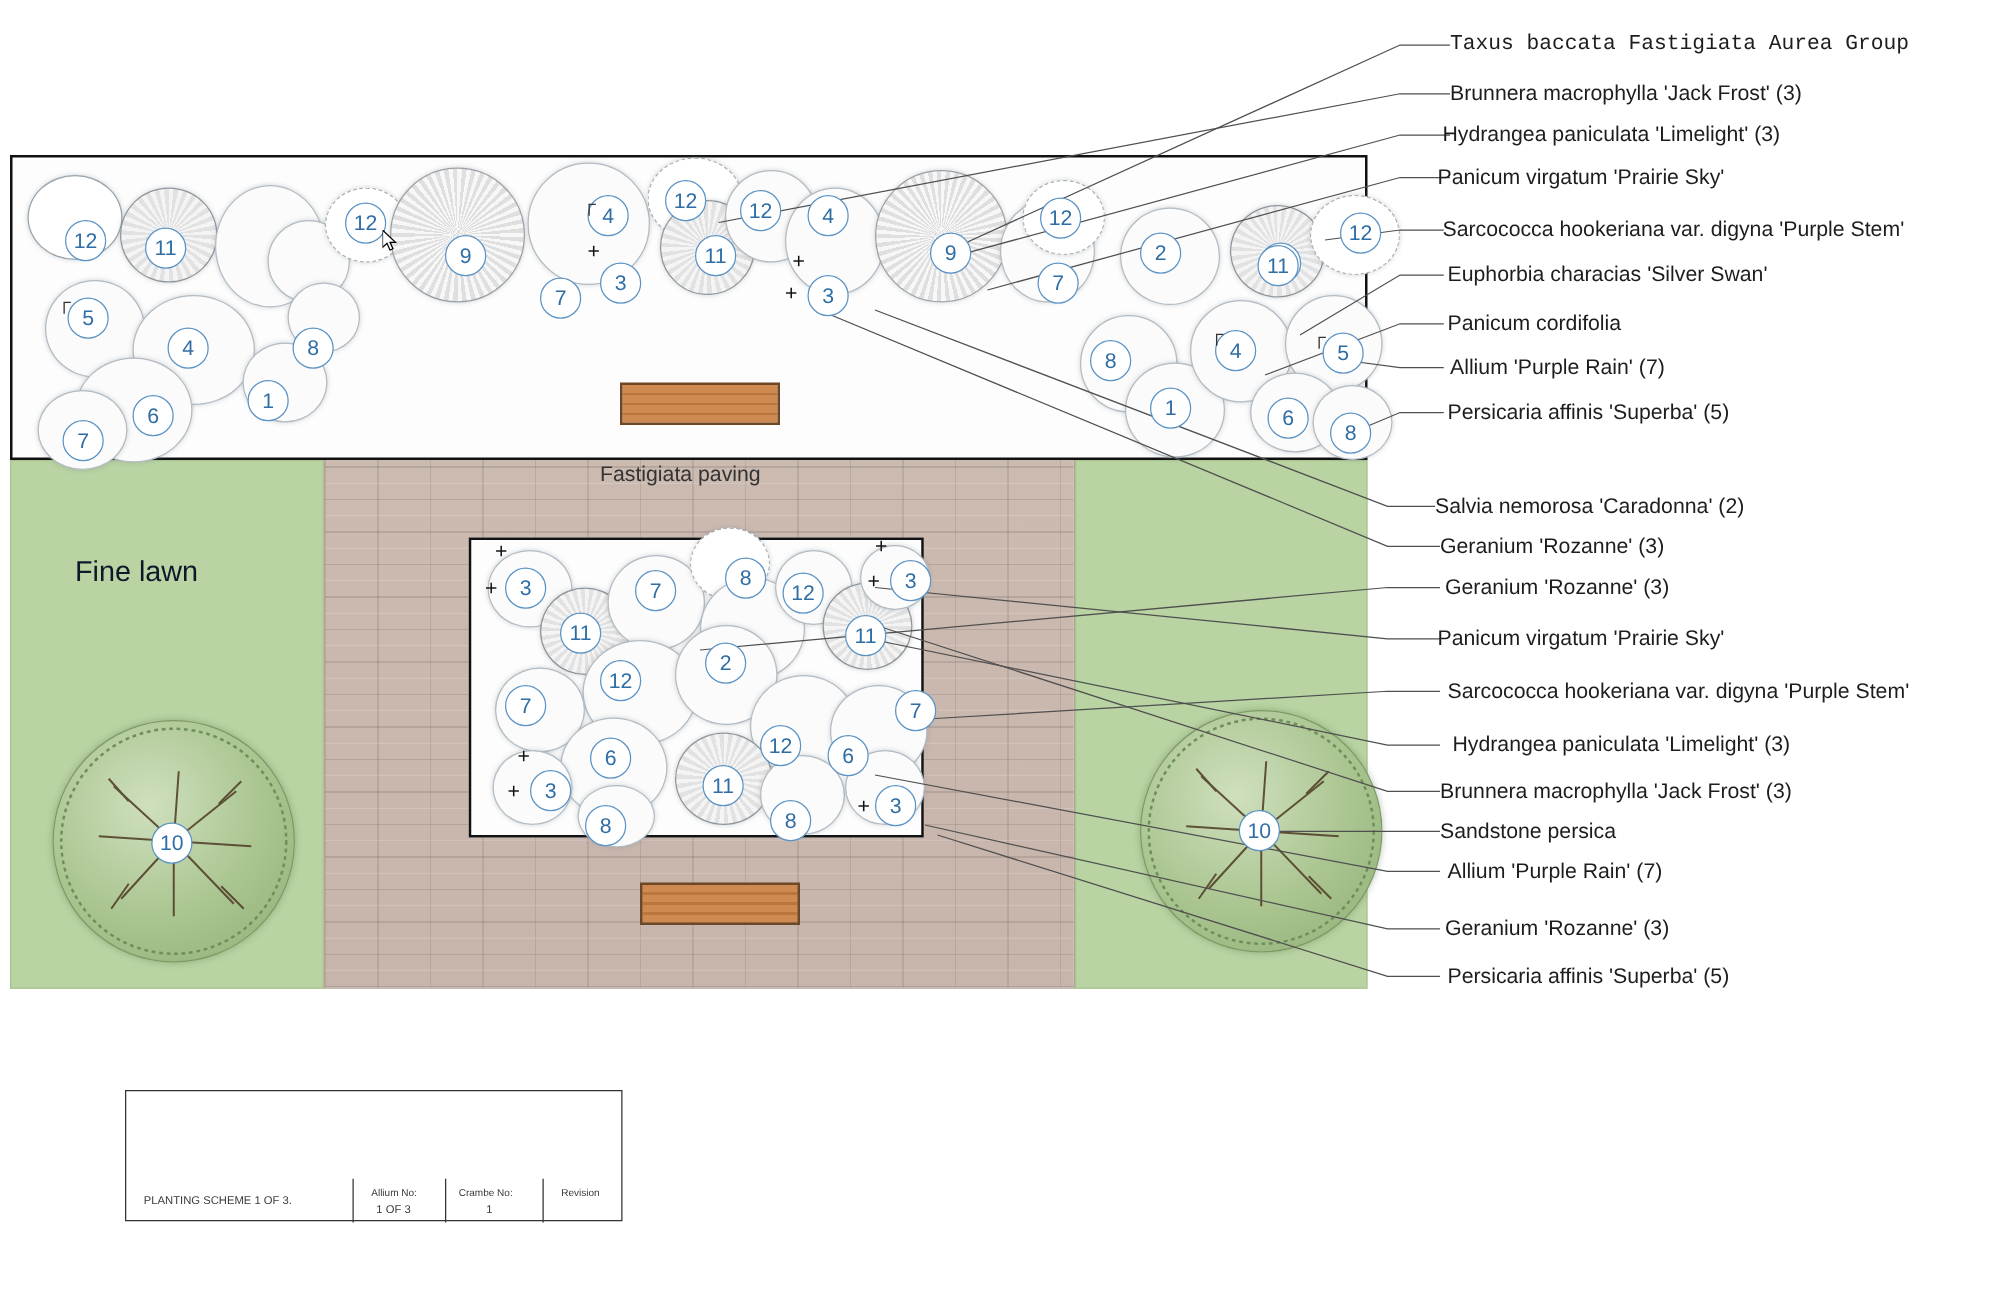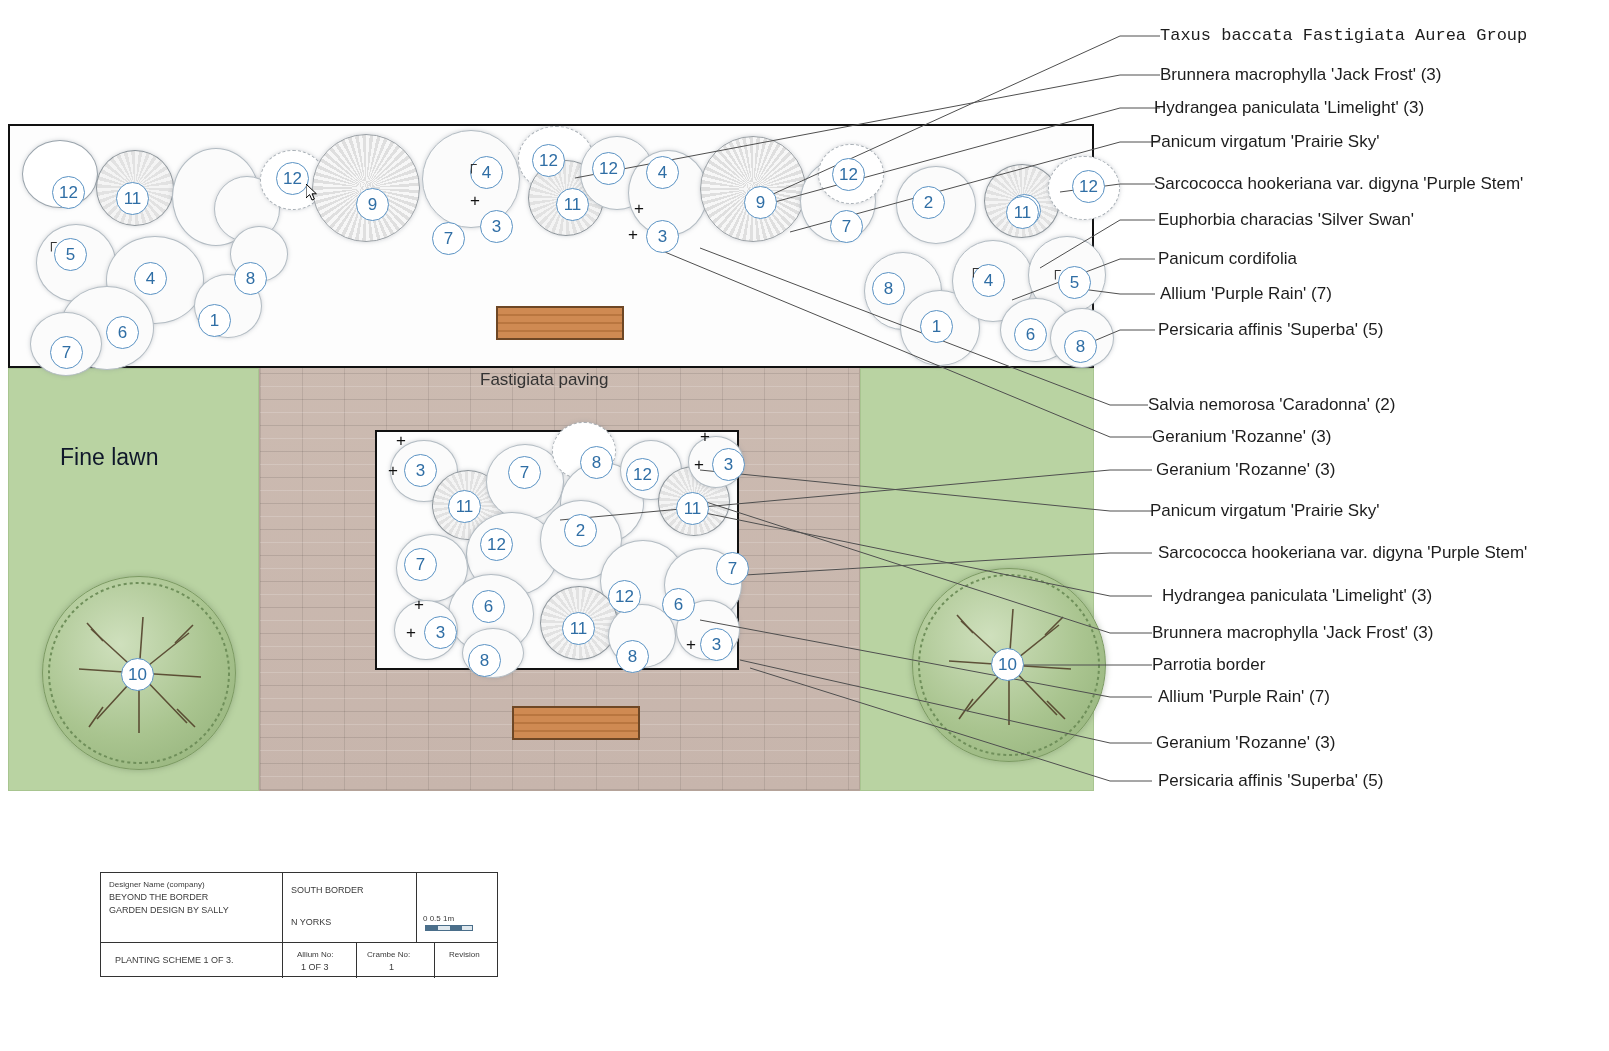--- a/index.html
+++ b/index.html
@@ -362,41 +362,26 @@
   <div class="legend-item" style="left:1160px;top:284px;">Allium 'Purple Rain'  (7)</div>
   <div class="legend-item" style="left:1158px;top:320px;">Persicaria affinis 'Superba'  (5)</div>
 
   <div class="legend-item" style="left:1148px;top:395px;">Salvia nemorosa 'Caradonna'  (2)</div>
   <div class="legend-item" style="left:1152px;top:427px;">Geranium 'Rozanne'  (3)</div>
   <div class="legend-item" style="left:1156px;top:460px;">Geranium 'Rozanne'  (3)</div>
   <div class="legend-item" style="left:1150px;top:501px;">Panicum virgatum 'Prairie Sky'</div>
   <div class="legend-item" style="left:1158px;top:543px;">Sarcococca hookeriana var. digyna 'Purple Stem'</div>
   <div class="legend-item" style="left:1162px;top:586px;">Hydrangea paniculata 'Limelight'  (3)</div>
   <div class="legend-item" style="left:1152px;top:623px;">Brunnera macrophylla 'Jack Frost'  (3)</div>
-  <div class="legend-item" style="left:1152px;top:655px;">Parrotia border</div>
+  <div class="legend-item" style="left:1152px;top:655px;">Sandstone persica</div>
   <div class="legend-item" style="left:1158px;top:687px;">Allium 'Purple Rain'  (7)</div>
   <div class="legend-item" style="left:1156px;top:733px;">Geranium 'Rozanne'  (3)</div>
   <div class="legend-item" style="left:1158px;top:771px;">Persicaria affinis 'Superba'  (5)</div>
 
   <div class="titleblock">
-    <div class="tb-row tb-r1">
-      <div class="tb-cell" style="left:0;width:182px;"></div>
-      <div class="tb-cell" style="left:182px;width:134px;"></div>
-      <div class="tb-cell" style="left:316px;width:81px;border-right:none;"></div>
-
-      <div class="tb-text" style="left:8px;top:6px;">Designer Name (company)</div>
-      <div class="tb-text big" style="left:8px;top:19px;">BEYOND THE BORDER</div>
-      <div class="tb-text big" style="left:8px;top:32px;">GARDEN DESIGN BY SALLY</div>
-
-      <div class="tb-text big" style="left:190px;top:12px;">SOUTH BORDER</div>
-      <div class="tb-text big" style="left:190px;top:44px;">N YORKS</div>
-
-      <div class="tb-text" style="left:322px;top:40px;">0      0.5        1m</div>
-      <div class="scalebar" style="left:324px;top:52px;"></div>
-    </div>
 
     <div class="tb-row tb-r2">
       <div class="tb-cell" style="left:0;width:182px;"></div>
       <div class="tb-cell" style="left:182px;width:74px;"></div>
       <div class="tb-cell" style="left:256px;width:78px;"></div>
       <div class="tb-cell" style="left:334px;width:63px;border-right:none;"></div>
 
       <div class="tb-text big" style="left:14px;top:12px;">PLANTING SCHEME 1 OF 3.</div>
       <div class="tb-text" style="left:196px;top:6px;">Allium No:</div>
       <div class="tb-text big" style="left:200px;top:19px;">1 OF 3</div>

